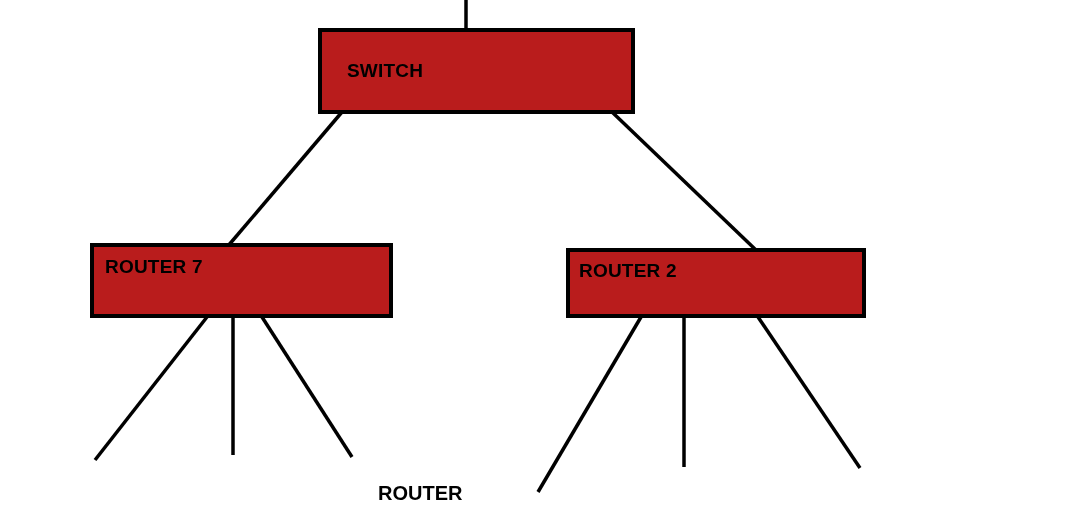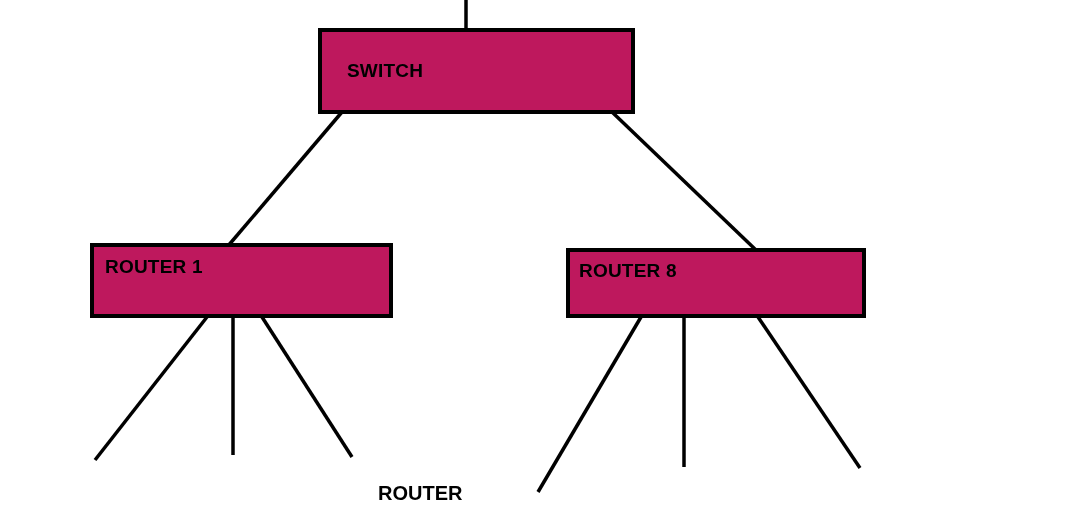--- a/index.html
+++ b/index.html
@@ -18,21 +18,21 @@
   }
   svg.wires {
     position: absolute;
     left: 0;
     top: 0;
     width: 1080px;
     height: 523px;
   }
   .node {
     position: absolute;
-    background: #be185d;
+    background: #b91c1c;
     border: 4px solid #000000;
     box-sizing: border-box;
     color: #000000;
   }
   .node .lbl {
     position: absolute;
     font-weight: bold;
     font-size: 19px;
     letter-spacing: 0.2px;
     white-space: nowrap;
@@ -76,22 +76,22 @@
     <line x1="641" y1="317" x2="538" y2="492" stroke-width="3.5" stroke="#000000"></line>
     <line x1="684" y1="317" x2="684" y2="467" stroke-width="3.5" stroke="#000000"></line>
     <line x1="758" y1="317" x2="860" y2="468" stroke-width="3.5" stroke="#000000"></line>
   </svg>
 
   <div class="node node-switch">
     <span class="lbl">SWITCH</span>
   </div>
 
   <div class="node node-router1">
-    <span class="lbl">ROUTER 1</span>
+    <span class="lbl">ROUTER 7</span>
   </div>
 
   <div class="node node-router2">
-    <span class="lbl">ROUTER 8</span>
+    <span class="lbl">ROUTER 2</span>
   </div>
 
   <div class="caption">ROUTER</div>
 
 </div>
 
 </body></html>

